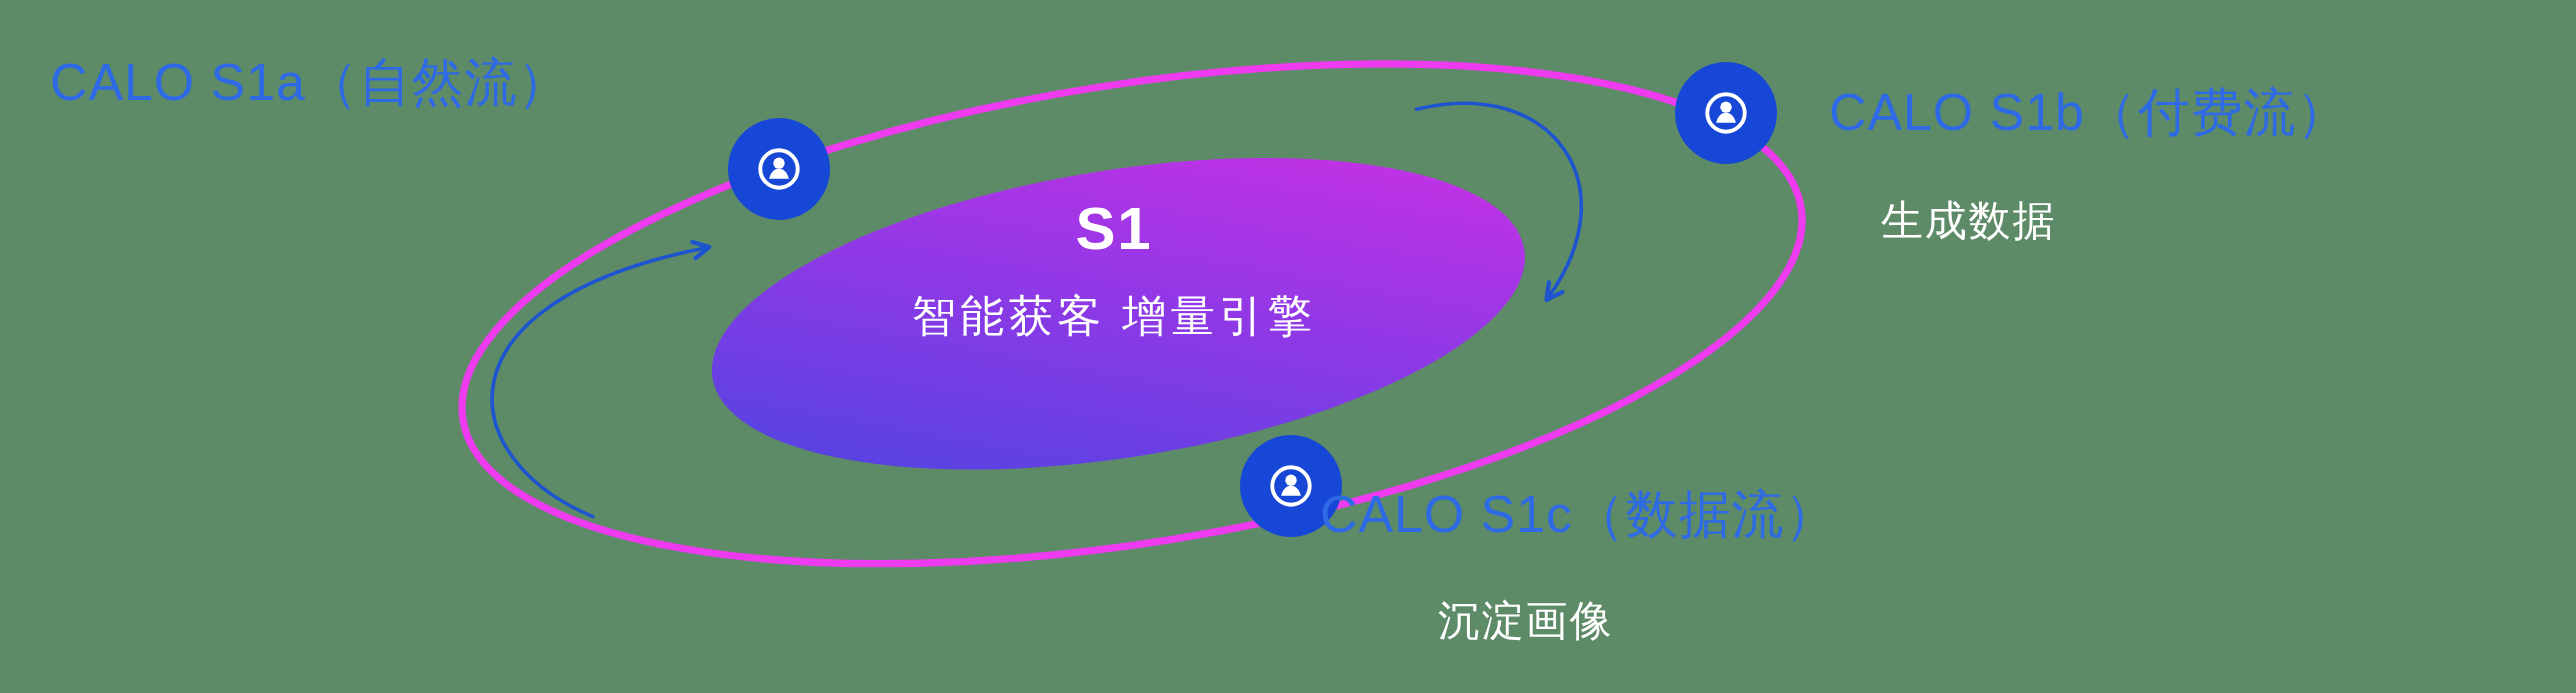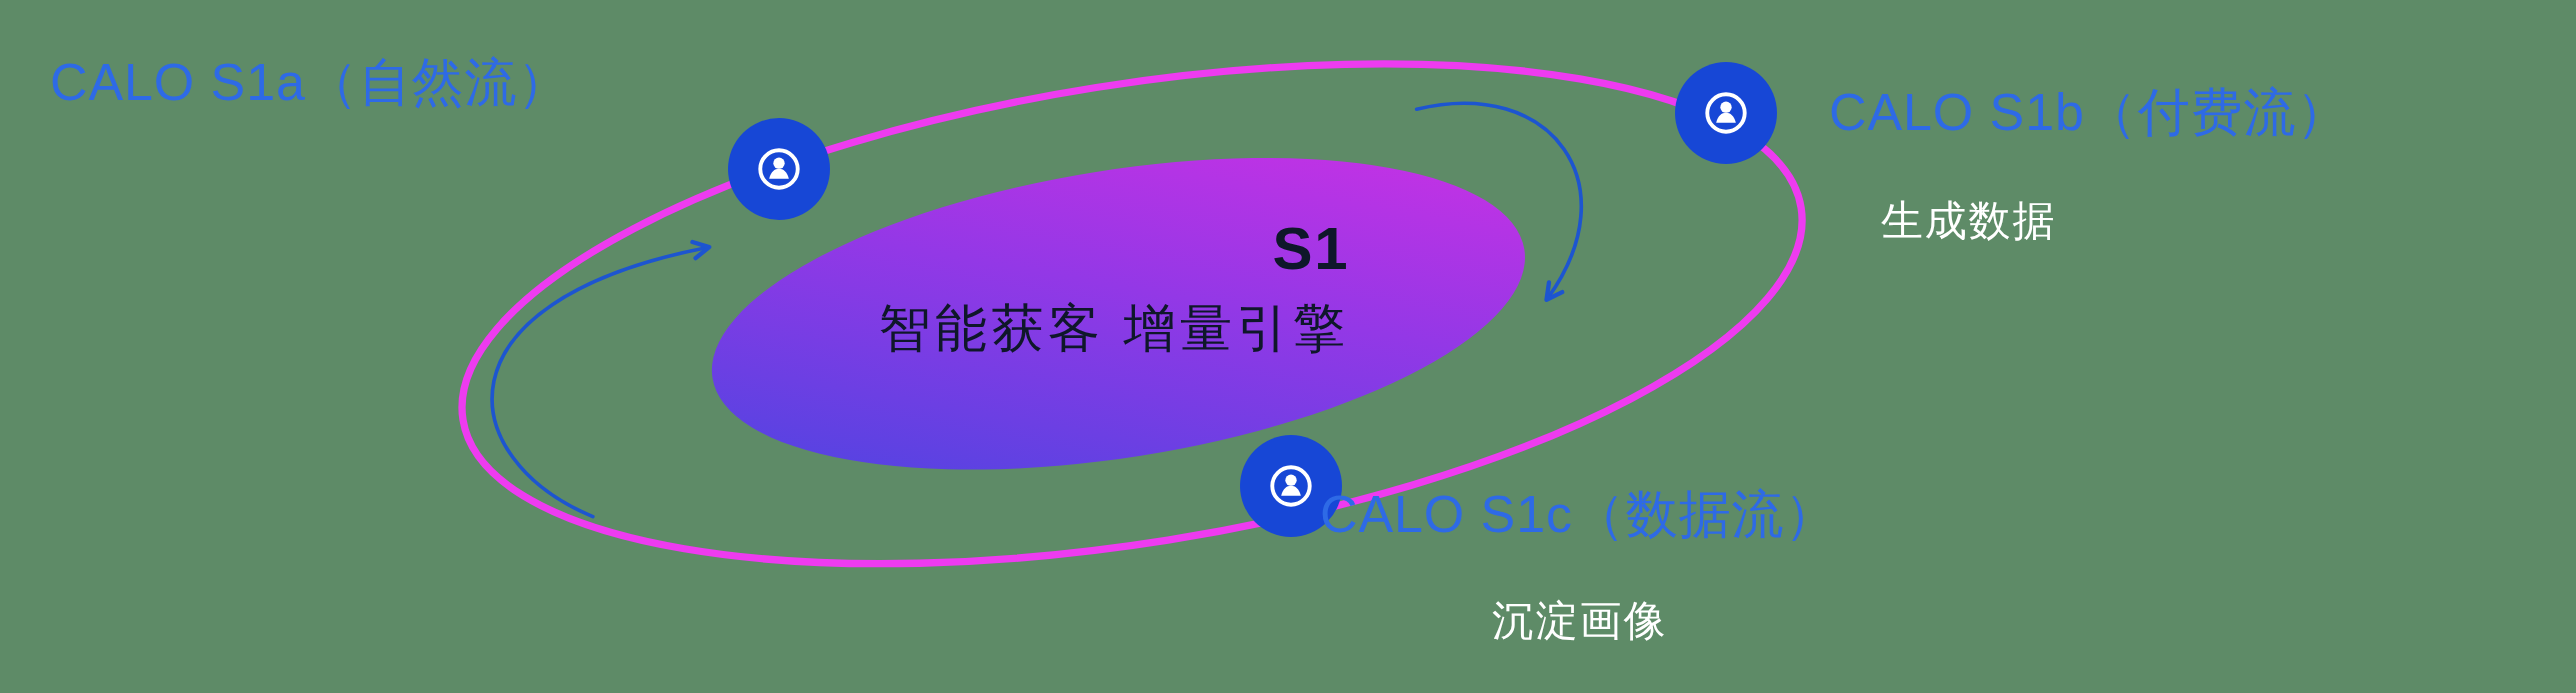--- a/index.html
+++ b/index.html
@@ -23,26 +23,26 @@
     font-size:42px;font-weight:500;letter-spacing:1.8px;white-space:nowrap;
   }
   .node{
     position:absolute;
     width:102px;height:102px;border-radius:50%;
     background:var(--node-blue,#1747d6);
     display:flex;align-items:center;justify-content:center;
   }
   .node svg{width:62px;height:62px;display:block;}
   .center-text{
-    position:absolute;left:1114px;top:214px;
+    position:absolute;left:1114px;top:194px;
     transform:translateX(-50%);
-    text-align:right;color:#0f172a;
+    text-align:center;color:#ffffff;
   }
   .center-title{font-size:60px;font-weight:600;letter-spacing:1.8px;}
-  .center-subtitle{font-size:52px;font-weight:500;letter-spacing:4.5px;margin-top:11px;}
+  .center-subtitle{font-size:44px;font-weight:500;letter-spacing:4.5px;margin-top:24px;}
 </style>
 </head>
 <body>
 
 <div class="stage">
 
   <svg class="layer" width="2576" height="694" viewBox="0 0 2833 763">
     <defs>
       <linearGradient id="coreGrad" x1="0%" y1="100%" x2="100%" y2="0%">
         <stop offset="0%" style="stop-color:var(--gradient-start,#4546e0)"></stop>
@@ -94,16 +94,16 @@
   <div class="node" style="left:1240px;top:435px;">
     <span>
       <svg viewBox="0 0 48 48">
         <circle cx="24" cy="24" r="14.5" fill="none" stroke="#ffffff" stroke-width="3"></circle>
         <circle cx="24" cy="19.5" r="4.4" fill="#ffffff"></circle>
         <path d="M16.4 31.5 c1.3 -5.2 4.2 -7.6 7.6 -7.6 s6.3 2.4 7.6 7.6 z" fill="#ffffff"></path>
       </svg>
     </span>
   </div>
   <div class="blue-title" style="left:1320px;top:480px;">CALO S1c（数据流）</div>
-  <div class="white-sub" style="left:1492px;top:593px;">沉淀画像</div>
+  <div class="white-sub" style="left:1438px;top:593px;">沉淀画像</div>
 
 </div>
 
 
 </body></html>

